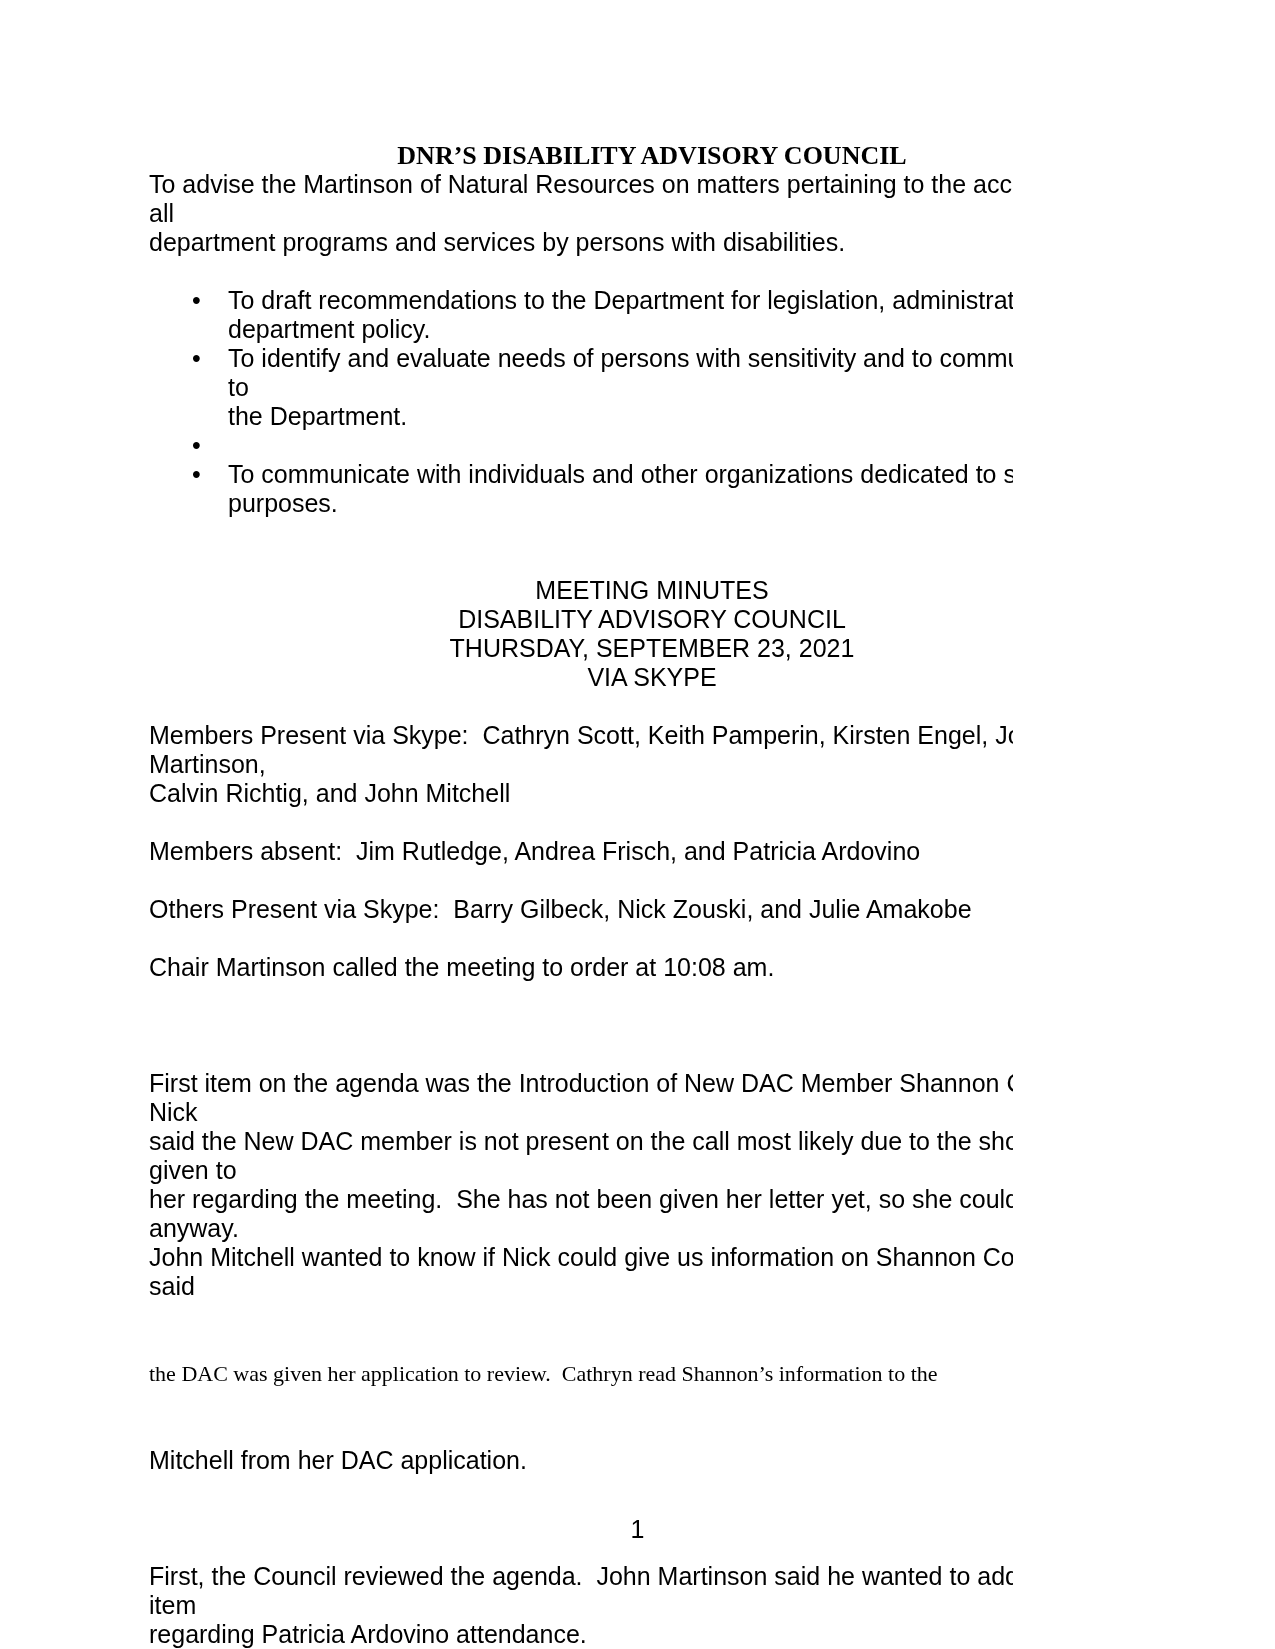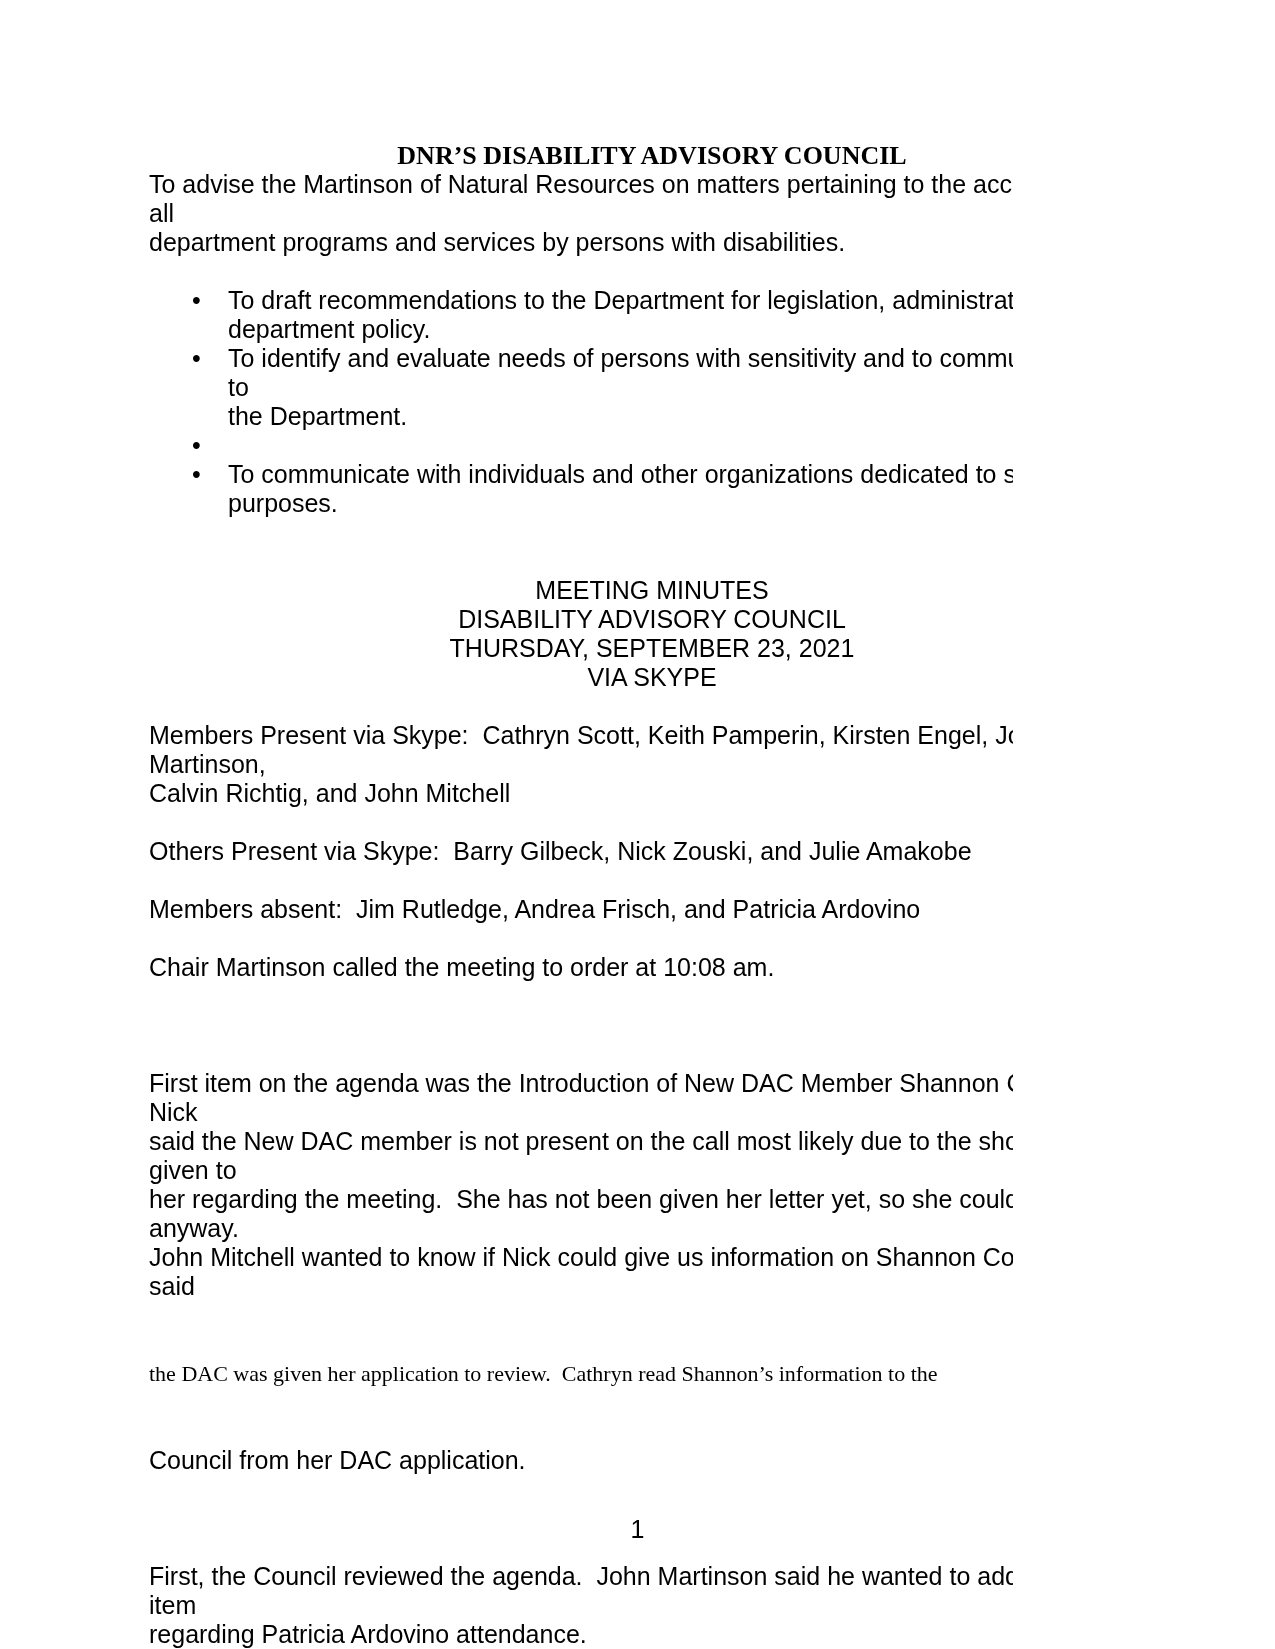--- a/index.html
+++ b/index.html
@@ -111,33 +111,33 @@
     <div class="heading-block center">
       <div>MEETING MINUTES</div>
       <div>DISABILITY ADVISORY COUNCIL</div>
       <div>THURSDAY, SEPTEMBER 23, 2021</div>
       <div>VIA SKYPE</div>
     </div>
 
     <p class="para">Members Present via Skype:  Cathryn Scott, Keith Pamperin, Kirsten Engel, John Martinson,
 Calvin Richtig, and John Mitchell</p>
 
+    <p class="para">Members absent:  Jim Rutledge, Andrea Frisch, and Patricia Ardovino</p>
+
     <p class="para">Others Present via Skype:  Barry Gilbeck, Nick Zouski, and Julie Amakobe</p>
-
-    <p class="para">Members absent:  Jim Rutledge, Andrea Frisch, and Patricia Ardovino</p>
 
     <p class="para">Chair Martinson called the meeting to order at 10:08 am.</p>
 
     <p class="para">
       <span class="block">First item on the agenda was the Introduction of New DAC Member Shannon Columb.  Nick
 said the New DAC member is not present on the call most likely due to the short notice given to
 her regarding the meeting.  She has not been given her letter yet, so she could not vote anyway.
 John Mitchell wanted to know if Nick could give us information on Shannon Columb.  He said</span>
       <span class="block serif">the DAC was given her application to review.  Cathryn read Shannon’s information to the</span>
-      <span class="block">Council from her DAC application.</span>
+      <span class="block">Mitchell from her DAC application.</span>
     </p>
 
     <p class="para">First, the Council reviewed the agenda.  John Martinson said he wanted to add an agenda item
 regarding Patricia Ardovino attendance.</p>
 
   </div>
 
   <div class="footer">1</div>
 </div>
 

